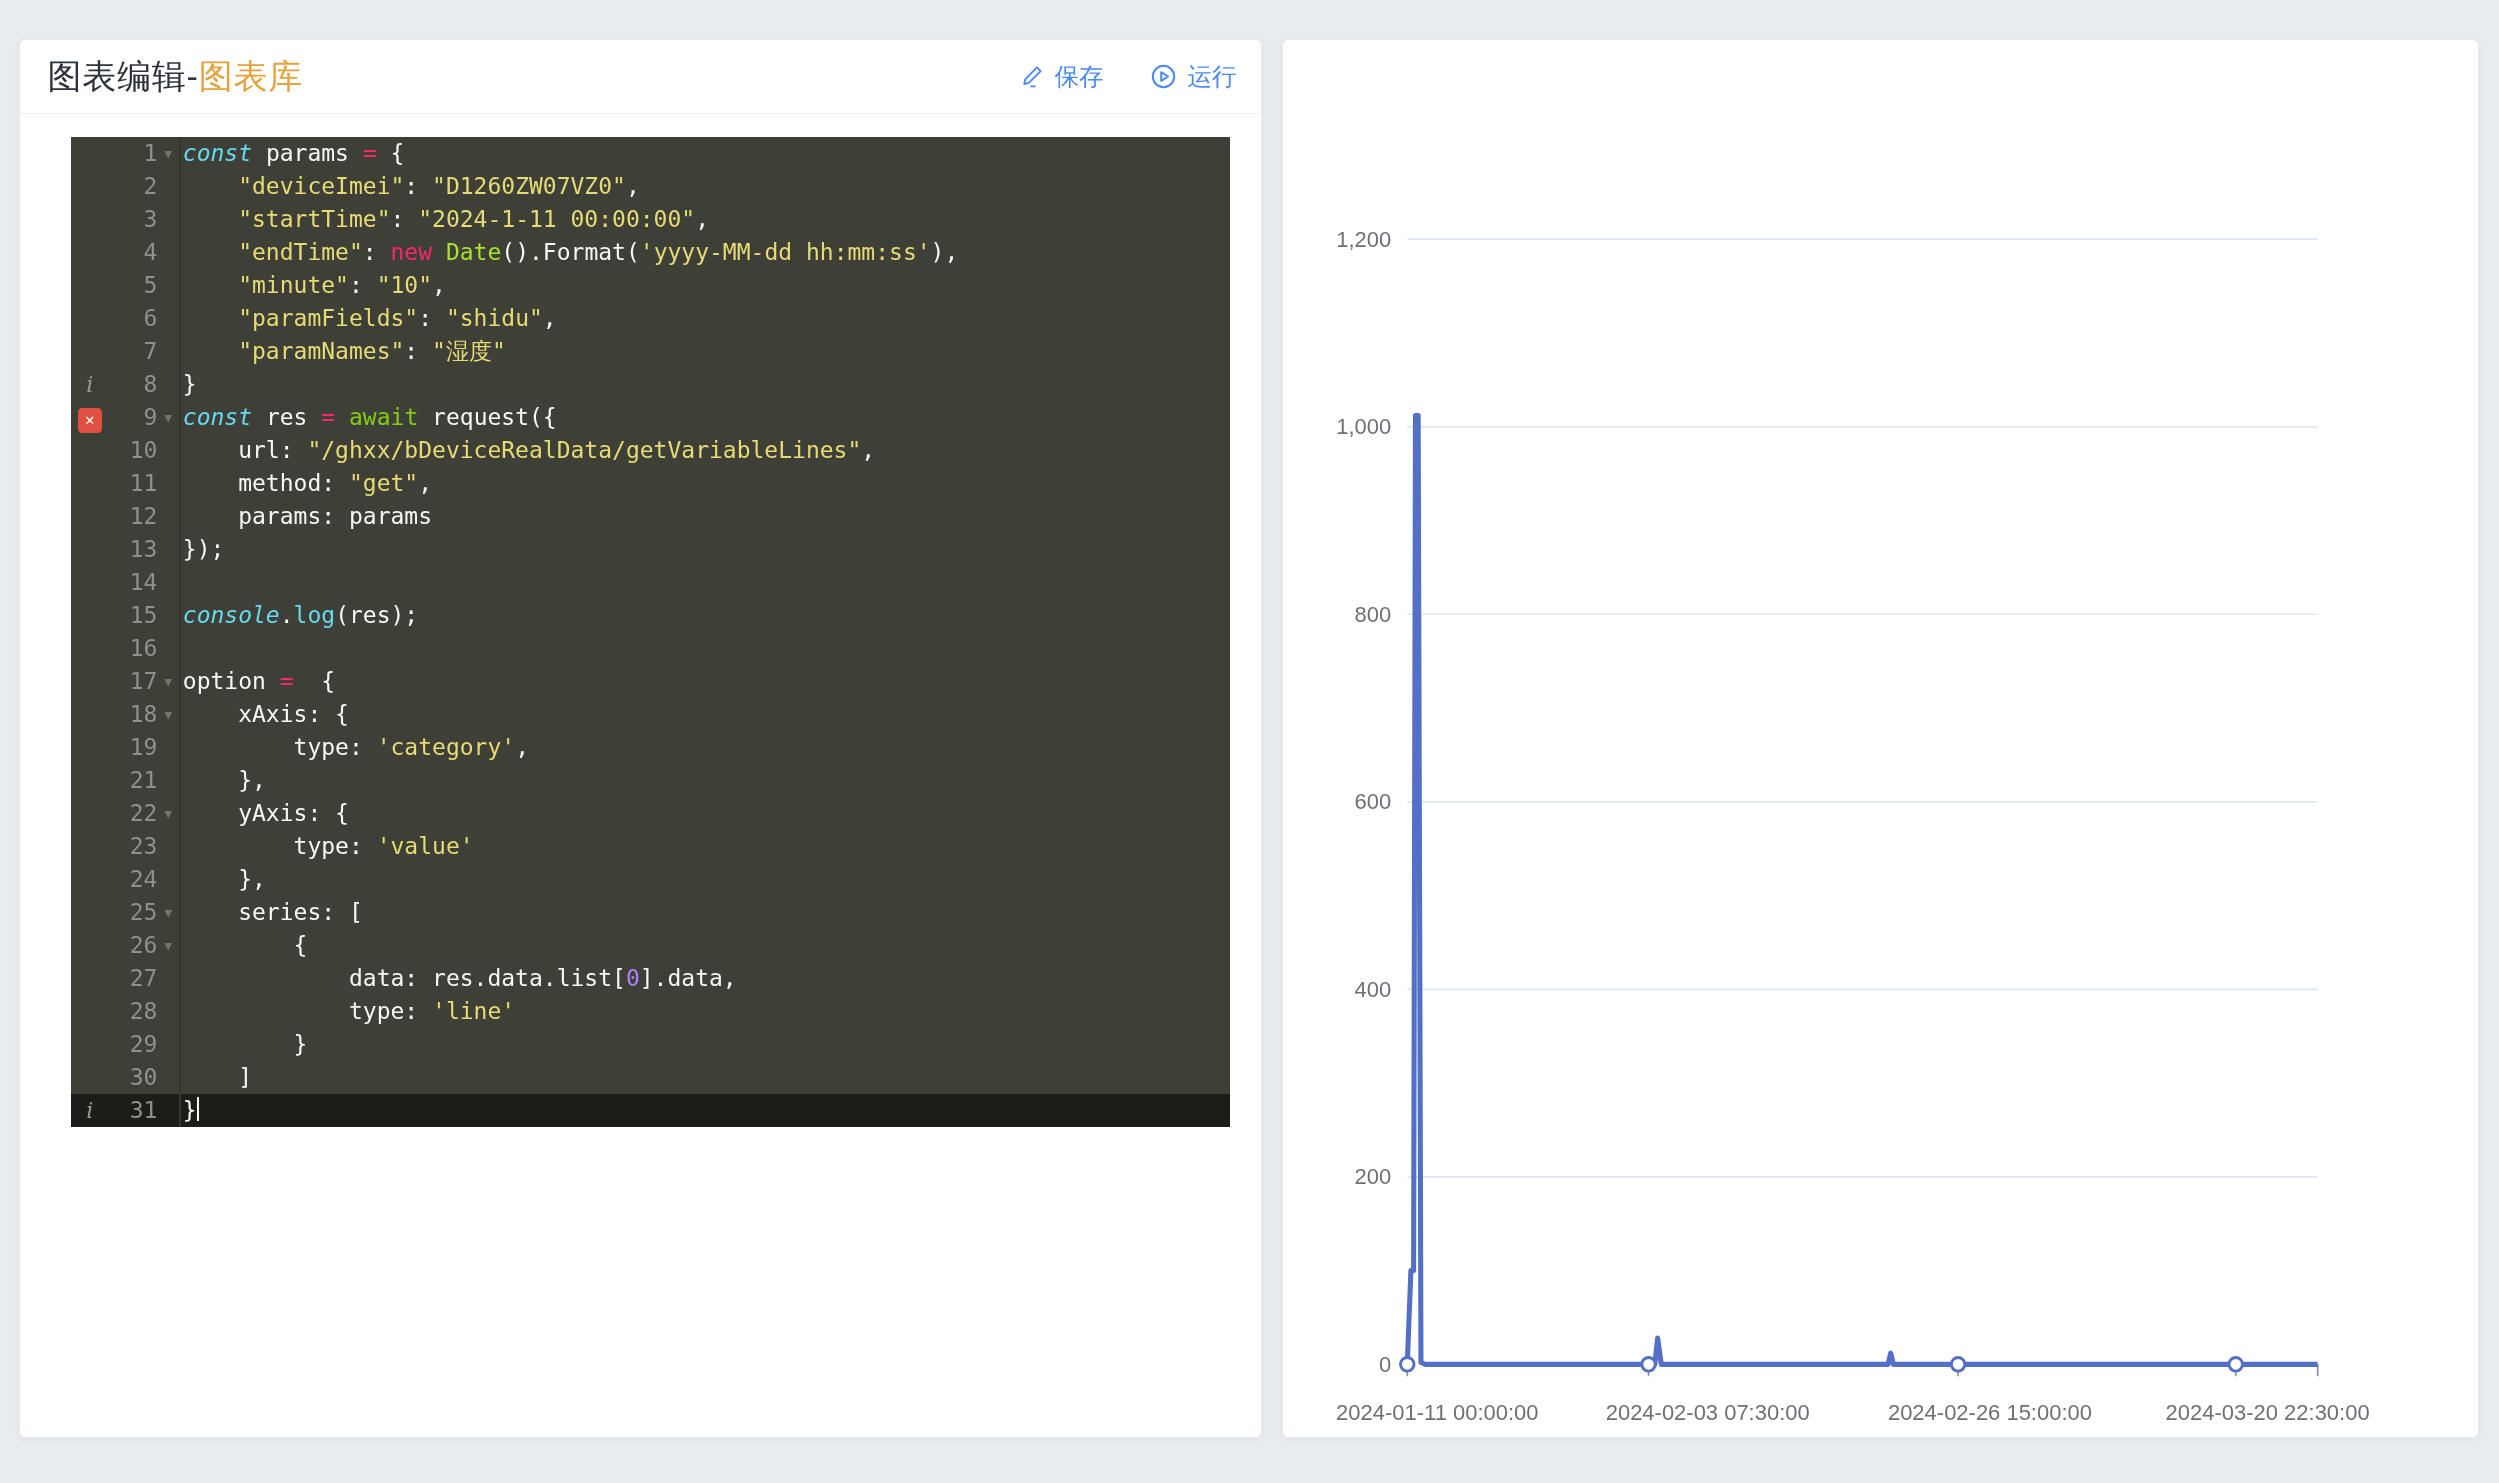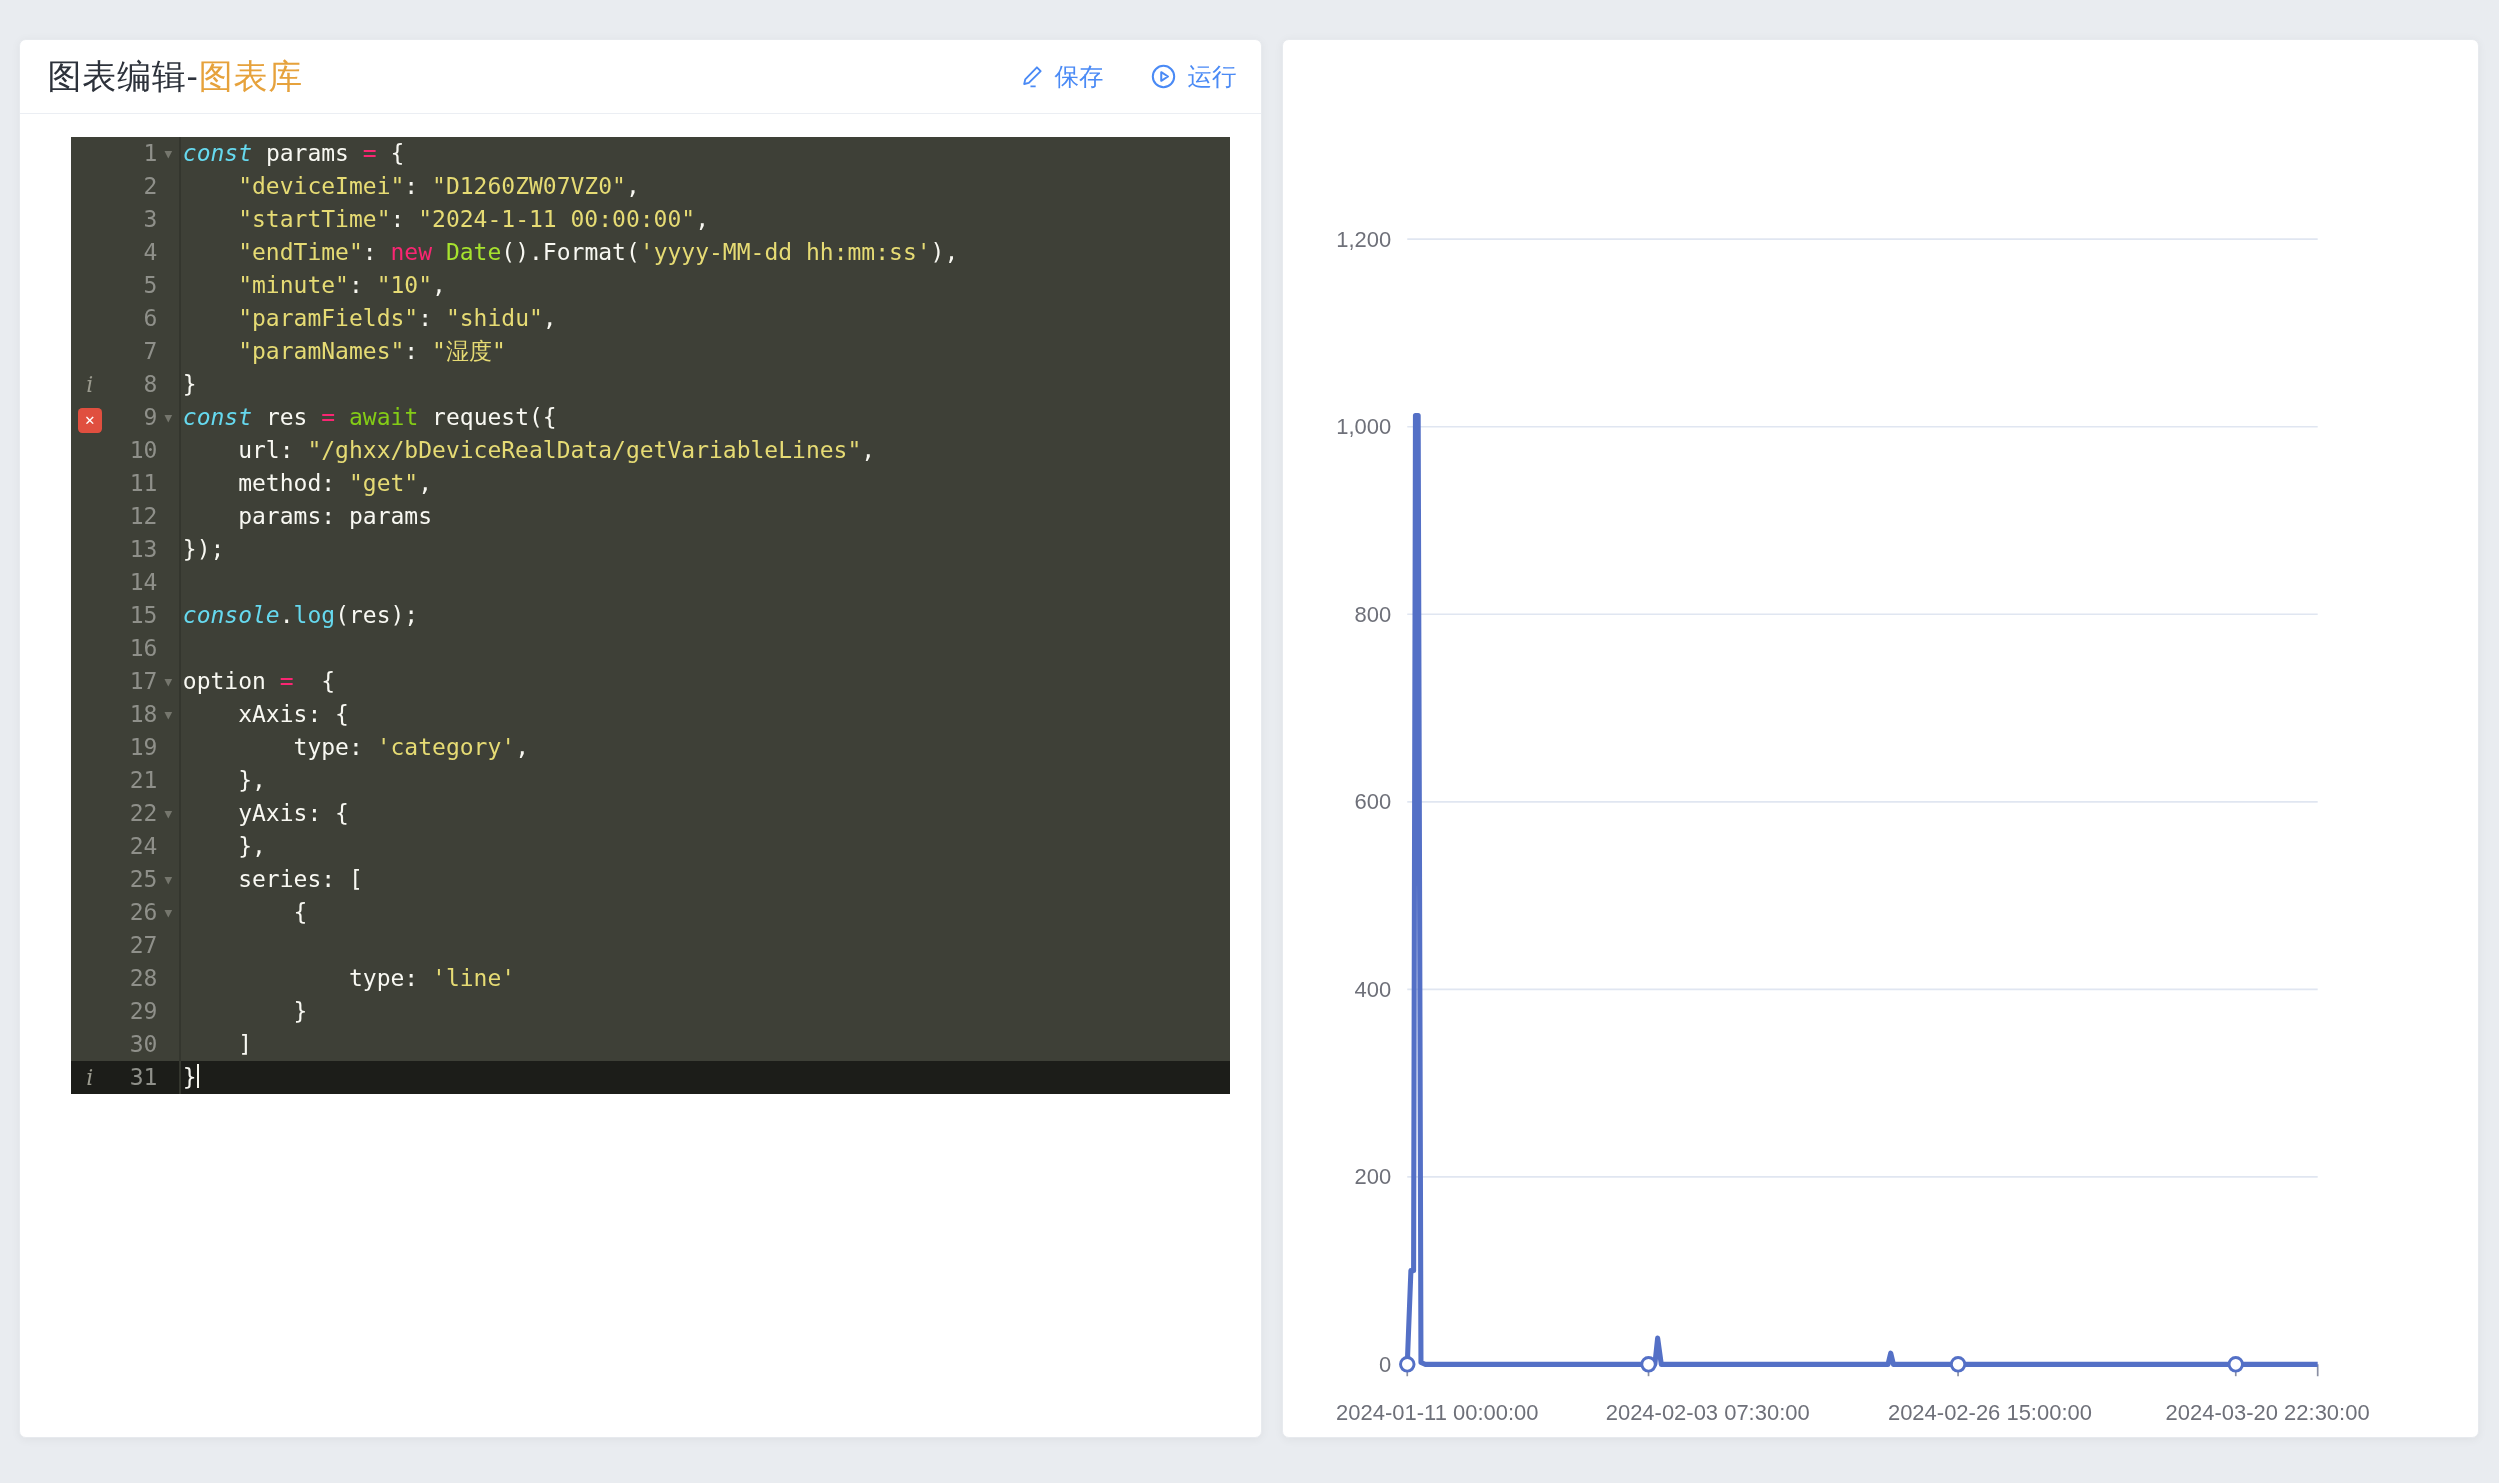--- a/index.html
+++ b/index.html
@@ -87,24 +87,25 @@
         <div class="ln"><span class="gicon"></span><span class="lnum">12</span><span class="fold"></span><span class="codeline"><span>    params: params</span></span></div>
         <div class="ln"><span class="gicon"></span><span class="lnum">13</span><span class="fold"></span><span class="codeline"><span>});</span></span></div>
         <div class="ln"><span class="gicon"></span><span class="lnum">14</span><span class="fold"></span><span class="codeline"></span></div>
         <div class="ln"><span class="gicon"></span><span class="lnum">15</span><span class="fold"></span><span class="codeline"><span class="tok-k">console</span><span>.</span><span class="tok-fn">log</span><span>(res);</span></span></div>
         <div class="ln"><span class="gicon"></span><span class="lnum">16</span><span class="fold"></span><span class="codeline"></span></div>
         <div class="ln"><span class="gicon"></span><span class="lnum">17</span><span class="fold">▼</span><span class="codeline"><span>option </span><span class="tok-op">=</span><span>  {</span></span></div>
         <div class="ln"><span class="gicon"></span><span class="lnum">18</span><span class="fold">▼</span><span class="codeline"><span>    xAxis: {</span></span></div>
         <div class="ln"><span class="gicon"></span><span class="lnum">19</span><span class="fold"></span><span class="codeline"><span>        type: </span><span class="tok-str">'category'</span><span>,</span></span></div>
         <div class="ln"><span class="gicon"></span><span class="lnum">21</span><span class="fold"></span><span class="codeline"><span>    },</span></span></div>
         <div class="ln"><span class="gicon"></span><span class="lnum">22</span><span class="fold">▼</span><span class="codeline"><span>    yAxis: {</span></span></div>
+        <div class="ln"><span class="gicon"></span><span class="lnum">23</span><span class="fold"></span><span class="codeline"><span>        type: </span><span class="tok-str">'value'</span></span></div>
         <div class="ln"><span class="gicon"></span><span class="lnum">24</span><span class="fold"></span><span class="codeline"><span>    },</span></span></div>
         <div class="ln"><span class="gicon"></span><span class="lnum">25</span><span class="fold">▼</span><span class="codeline"><span>    series: [</span></span></div>
         <div class="ln"><span class="gicon"></span><span class="lnum">26</span><span class="fold">▼</span><span class="codeline"><span>        {</span></span></div>
-        <div class="ln"><span class="gicon"></span><span class="lnum">27</span><span class="fold"></span></div>
+        <div class="ln"><span class="gicon"></span><span class="lnum">27</span><span class="fold"></span><span class="codeline"><span>            data: res.data.list[</span><span class="tok-num">0</span><span>].data,</span></span></div>
         <div class="ln"><span class="gicon"></span><span class="lnum">28</span><span class="fold"></span><span class="codeline"><span>            type: </span><span class="tok-str">'line'</span></span></div>
         <div class="ln"><span class="gicon"></span><span class="lnum">29</span><span class="fold"></span><span class="codeline"><span>        }</span></span></div>
         <div class="ln"><span class="gicon"></span><span class="lnum">30</span><span class="fold"></span><span class="codeline"><span>    ]</span></span></div>
         <div class="ln active"><span class="gicon"><span class="info">i</span></span><span class="lnum">31</span><span class="fold"></span><span class="codeline"><span>}</span><span class="cursor"></span></span></div>
       </div>
   </section>
 
   <section class="panel right">
     <svg id="chart" viewBox="0 0 1416 1566">
         <text x="128" y="1488" text-anchor="end" class="yt">0</text>

